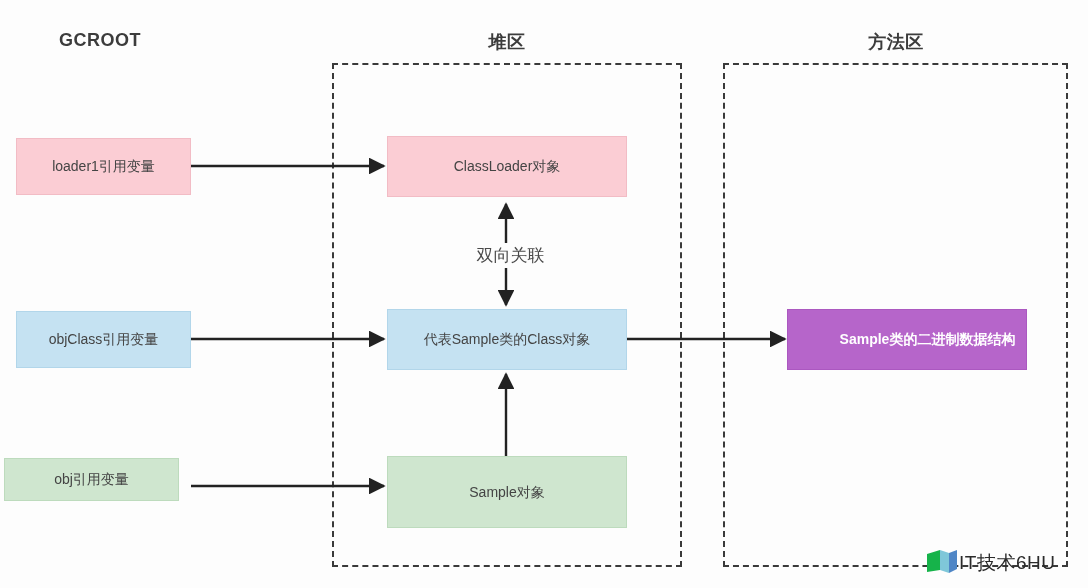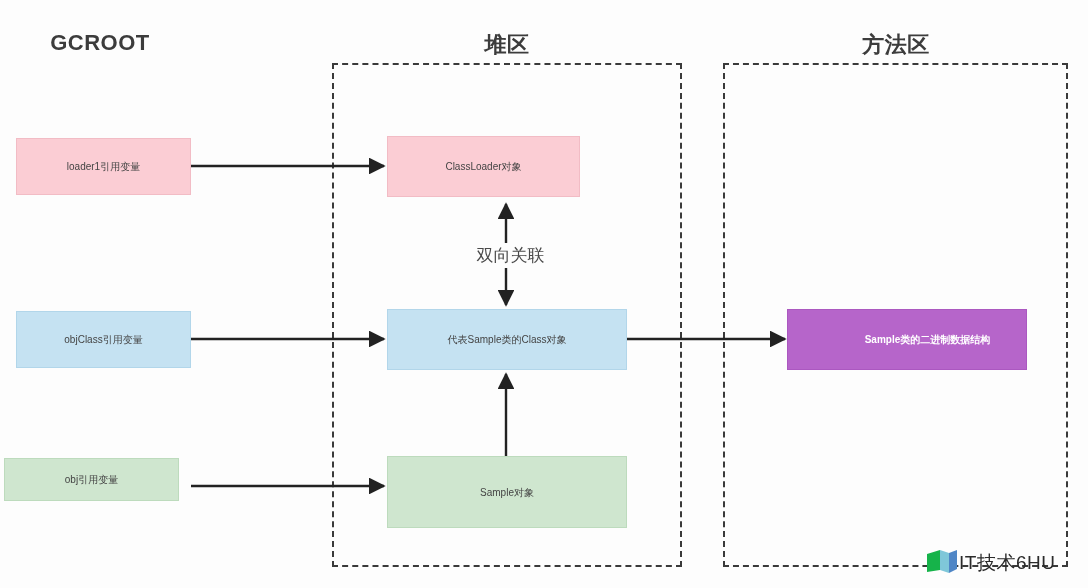--- a/index.html
+++ b/index.html
@@ -15,21 +15,21 @@
     position: relative;
     width: 1088px;
     height: 588px;
     background: #fdfdfd;
     overflow: hidden;
   }
 
   
   .region-title {
     position: absolute;
-    font-size: 22px;
+    font-size: 18px;
     font-weight: bold;
     color: #3c3c3c;
     letter-spacing: 0.5px;
     text-align: center;
     white-space: nowrap;
   }
 
   
   .region-box {
     position: absolute;
@@ -39,21 +39,21 @@
   }
 
   
   .node {
     position: absolute;
     box-sizing: border-box;
     display: flex;
     align-items: center;
     justify-content: center;
     text-align: right;
-    font-size: 10px;
+    font-size: 14px;
     color: #444444;
     border: 1px solid rgba(0,0,0,0.12);
     line-height: 1.3;
     padding: 2px 6px;
   }
   .node.pink   { background: #fbcdd4; border-color: #f2bcc5; }
   .node.blue   { background: #c5e2f2; border-color: #b2d6ea; }
   .node.green  { background: #cfe6cf; border-color: #bddbbd; }
   .node.purple { background: #b665ca; border-color: #ab58c0; color: #ffffff; }
 
@@ -125,21 +125,21 @@
   </svg>
 
   <div class="edge-label" style="left:470px; top:243px; width:75px;">双向关联</div>
 
   <div class="node pink" style="left:16px; top:138px; width:175px; height:57px;">loader1引用变量</div>
 
   <div class="node blue" style="left:16px; top:311px; width:175px; height:57px;">objClass引用变量</div>
 
   <div class="node green" style="left:4px; top:458px; width:175px; height:43px;">obj引用变量</div>
 
-  <div class="node pink" style="left:387px; top:136px; width:193px; height:61px;">ClassLoader对象</div>
+  <div class="node pink" style="left:387px; top:136px; width:240px; height:61px;">ClassLoader对象</div>
 
   <div class="node blue" style="left:387px; top:309px; width:240px; height:61px;">代表Sample类的Class对象</div>
 
   <div class="node green" style="left:387px; top:456px; width:240px; height:72px;">Sample对象</div>
 
   <div class="node purple" style="left:787px; top:309px; width:240px; height:61px; font-weight:bold;padding-left:47px;">Sample类的二进制数据结构</div>
 
   <div id="watermark" style="left:925px; top:548px;">
     <span>
       <svg width="34" height="26" viewBox="0 0 34 26">

